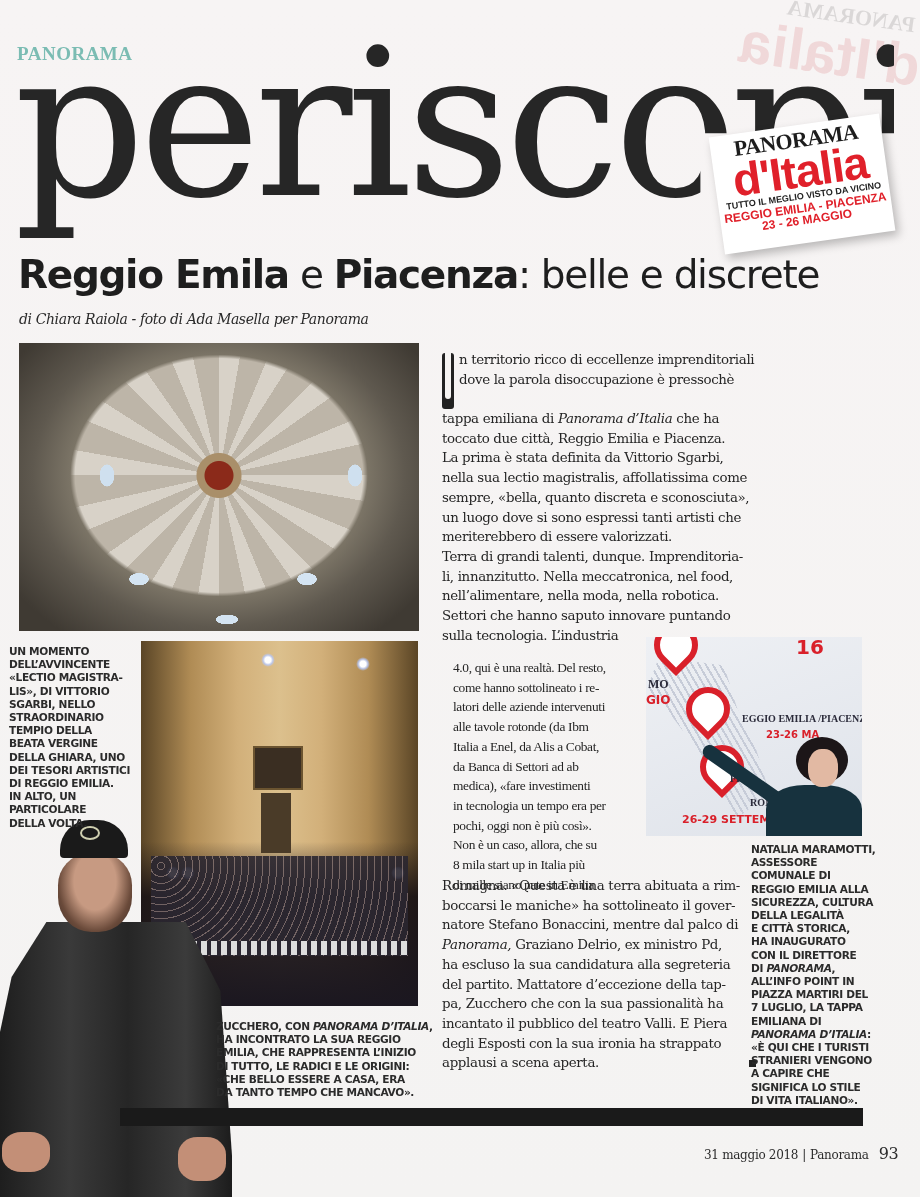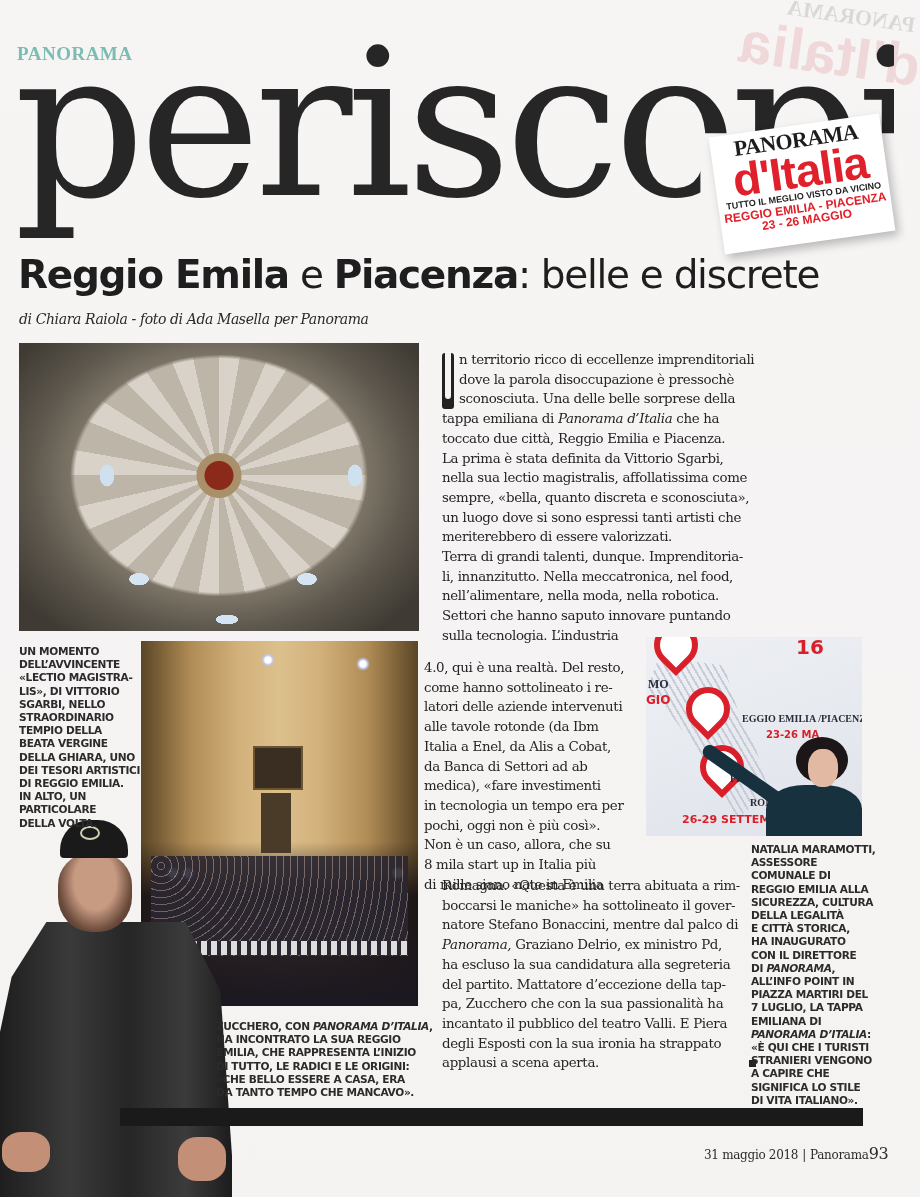--- a/index.html
+++ b/index.html
@@ -170,49 +170,49 @@
   }
   .photo-zucchero .hand-l { position:absolute; left: 2px; top: 320px; width: 48px; height: 40px; background:#c38f77; border-radius: 40%; }
   .photo-zucchero .hand-r { position:absolute; left: 178px; top: 325px; width: 48px; height: 44px; background:#c38f77; border-radius: 40%; }
 
   
   .body-text {
     position: absolute; font-family: "DejaVu Serif", serif; font-size: 13.4px;
     line-height: 19.7px; color: #252525; letter-spacing: -0.35px;
   }
   .col-main { left: 442px; top: 350px; width: 418px; }
-  .col-narrow { left: 424px; top: 658px; width: 196px; }
+  .col-narrow { left: 453px; top: 658px; width: 196px; font-family: Liberation Serif, serif; }
   .col-bottom { left: 442px; top: 876px; width: 300px; }
   .body-text p { white-space: nowrap; }
   .dc-wrap { display: flex; }
   .dc-box { width: 12px; height: 56px; background: #222; border-radius: 3px; margin: 3px 5px 0 0; flex: none; position: relative;}
   .dc-box::after { content:""; position:absolute; left:3px; top:0; width:6px; height:46px; background:#f6f4f3; border-radius: 0 0 3px 3px; }
   .end-mark { display: inline-block; width: 7px; height: 7px; background: #222; margin-left: 150px; }
   em { font-style: italic; }
 
   
   .caption {
     position: absolute; font-family: "DejaVu Sans", sans-serif; font-weight: bold;
     font-size: 10.6px; line-height: 13.2px; color: #2b2b2b; text-transform: uppercase;
     letter-spacing: -0.35px;
   }
   .caption p { white-space: nowrap; }
-  .cap-sgarbi { left: 19px; top: 645px; width: 120px; }
+  .cap-sgarbi { left: 9px; top: 645px; width: 120px; }
   .cap-zucchero { left: 216px; top: 1020px; width: 210px; }
   .cap-maramotti { left: 751px; top: 843px; width: 160px; }
 
   .black-bar {
     position: absolute; left: 120px; top: 1108px; width: 743px; height: 18px;
     background: #1a1a1a;
   }
   .footer {
     position: absolute; left: 704px; top: 1144px; font-family: "DejaVu Serif", serif;
     font-size: 12px; color: #2b2b2b; white-space: nowrap; letter-spacing: -0.3px;
   }
-  .footer .pg { font-size: 16px; }
+  .footer .pg { font-size: 16px; margin-left: 10px; }
   .footer .sep { margin: 0 4px; }
 </style>
 </head>
 <body>
 
 <div class="page">
 
   <div class="ghost">
     <div class="g1">PANORAMA</div>
     <div class="g2">d'Italia</div>
@@ -273,21 +273,20 @@
     <div class="hand-l"></div>
     <div class="hand-r"></div>
   </div>
 
   <div class="body-text col-main">
     <div class="dc-wrap">
       <div class="dc-box"></div>
       <div>
         <p>n territorio ricco di eccellenze imprenditoriali</p>
         <p>dove la parola disoccupazione è pressochè</p>
-        <p>sconosciuta. Una delle belle sorprese della</p>
       </div>
     </div>
     <p>tappa emiliana di <em>Panorama d’Italia</em> che ha</p>
     <p>toccato due città, Reggio Emilia e Piacenza.</p>
     <p>La prima è stata definita da Vittorio Sgarbi,</p>
     <p>nella sua lectio magistralis, affollatissima come</p>
     <p>sempre, «bella, quanto discreta e sconosciuta»,</p>
     <p>un luogo dove si sono espressi tanti artisti che</p>
     <p>meriterebbero di essere valorizzati.</p>
     <p>Terra di grandi talenti, dunque. Imprenditoria-</p>

